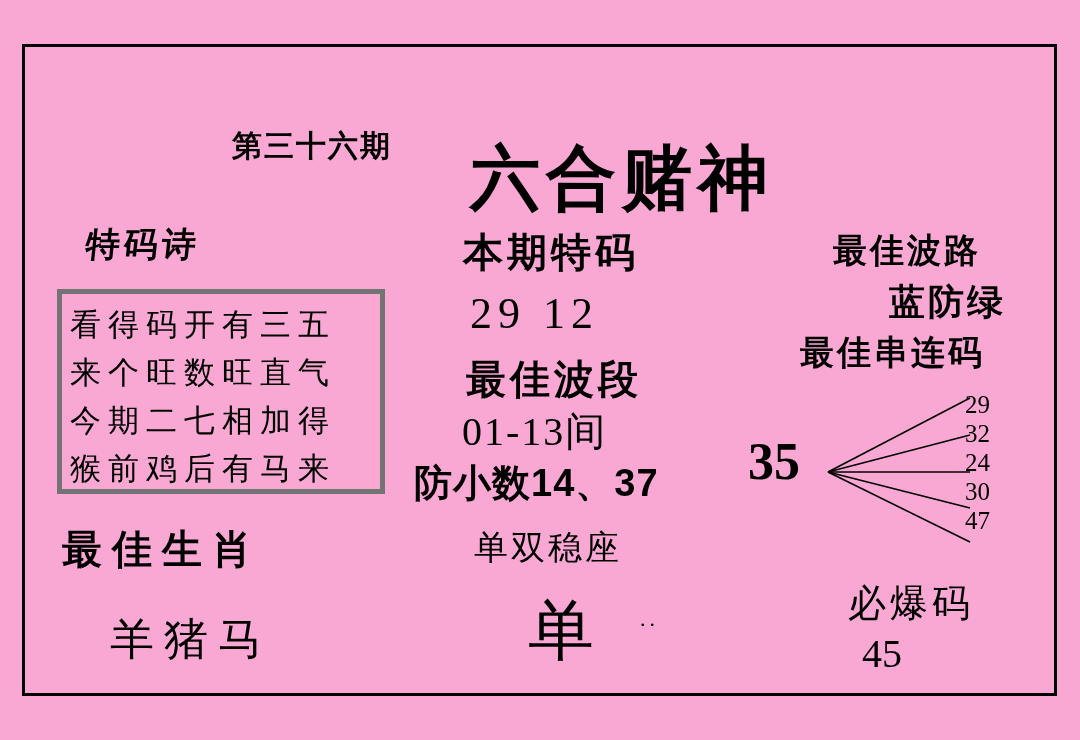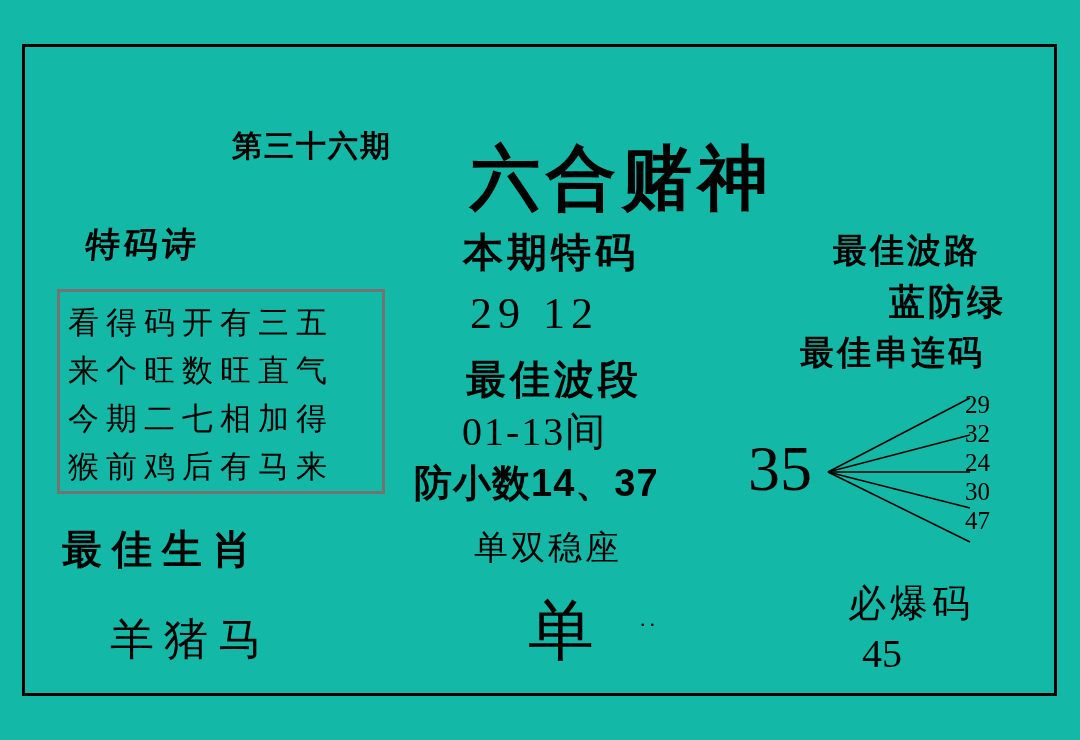--- a/index.html
+++ b/index.html
@@ -11,21 +11,21 @@
     width: 1080px;
     height: 740px;
     font-family: "Liberation Serif", serif;
     color: #000000;
     overflow: hidden;
   }
   #sheet {
     position: relative;
     width: 1080px;
     height: 740px;
-    background: #14b8a6;
+    background: #f9a8d4;
   }
   
   #frame {
     position: absolute;
     left: 22px;
     top: 44px;
     width: 1035px;
     height: 652px;
     border: 3px solid #000;
     box-sizing: border-box;
@@ -61,21 +61,21 @@
     letter-spacing: 4px;
     font-family: "DejaVu Serif", serif;
     transform: skewX(-6deg);
   }
   .poem-box {
     position: absolute;
     left: 57px;
     top: 289px;
     width: 328px;
     height: 205px;
-    border: 3px solid #737373;
+    border: 5px solid #737373;
     box-sizing: border-box;
     padding: 6px 8px 12px 8px;
   }
   .poem-line {
     font-size: 31px;
     letter-spacing: 7px;
     line-height: 48px;
     white-space: nowrap;
     font-family: "DejaVu Sans", sans-serif;
   }
@@ -159,22 +159,22 @@
     left: 640px;
     top: 606px;
     font-size: 22px;
     letter-spacing: 4px;
     font-family: "Liberation Serif", serif;
   }
   .big-number {
     position: absolute;
     left: 748px;
     top: 432px;
-    font-size: 64px;
-    font-weight: normal;
+    font-size: 52px;
+    font-weight: bold;
     font-family: "Liberation Serif", serif;
   }
   
   .r {
     position: absolute;
     white-space: nowrap;
     font-family: "DejaVu Serif", serif;
   }
   .r-bolu-title {
     left: 833px;

